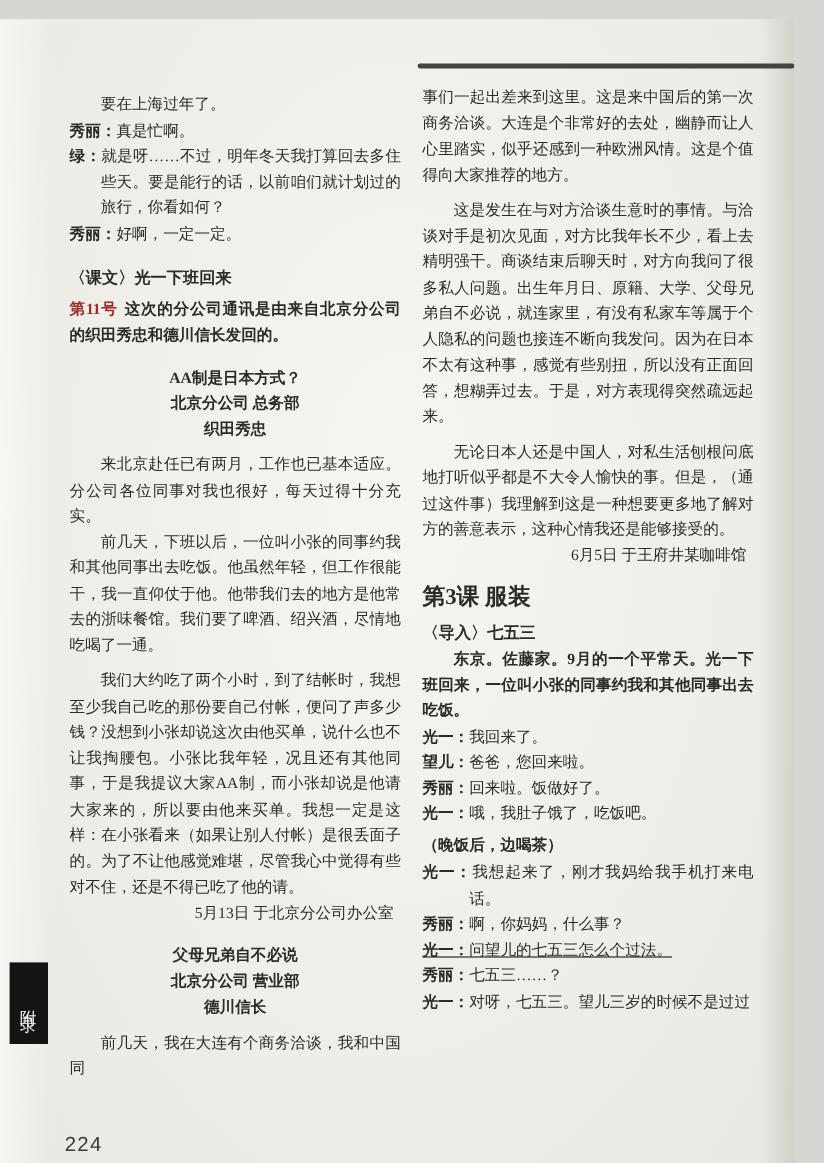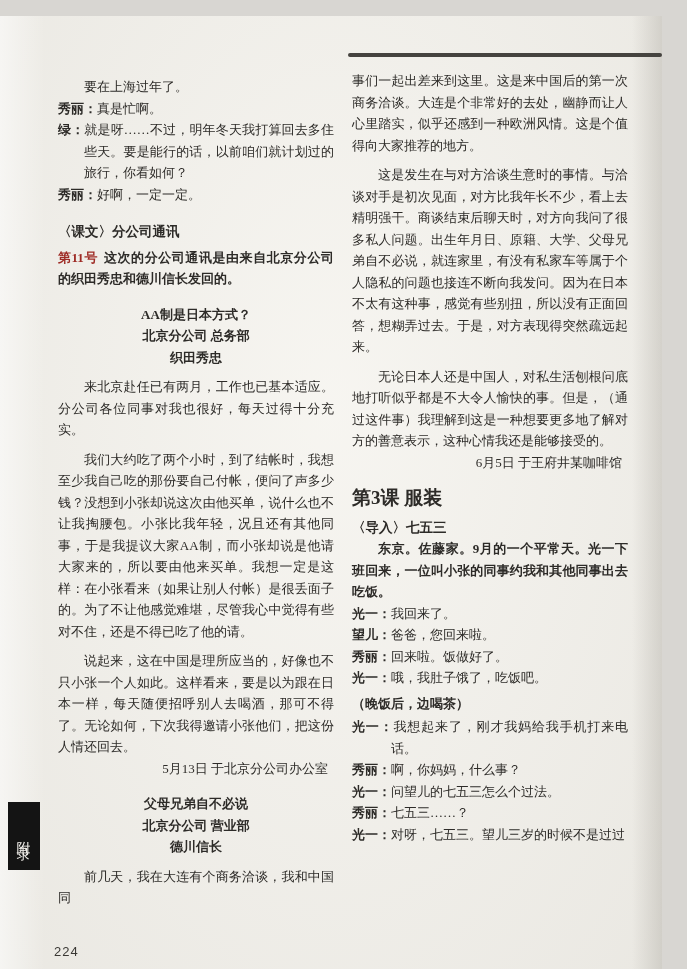--- a/index.html
+++ b/index.html
@@ -36,21 +36,21 @@
   .lesson-title{font-weight:bold;font-size:19px;margin-top:14px;}
   .date-right{text-align:right;padding-right:6px;}
   .numbered-para{font-weight:bold;margin-top:4px;}
   .num-label{color:#9e2b25;margin-right:6px;font-weight:bold;}
   .intro-bold{font-weight:bold;text-indent:2em;}
   .stage{font-weight:bold;margin-top:4px;margin-bottom:2px;}
   .gap-s{margin-top:8px;}
 
   .page-number{
     position:absolute;left:54px;top:928px;
-    font-size:13px;color:#3a3834;letter-spacing:1px;
+    font-size:17px;color:#3a3834;letter-spacing:1px;
     font-family:"Liberation Sans","DejaVu Sans",sans-serif;
   }
   .side-tab{
     position:absolute;left:8px;top:786px;width:32px;height:68px;
     background:#141414;color:#f5f3ee;
     writing-mode:vertical-rl;
     display:flex;align-items:center;justify-content:center;
     font-size:14px;letter-spacing:6px;
     font-family:"Liberation Sans","DejaVu Sans",sans-serif;
   }
@@ -72,28 +72,28 @@
 
 <div class="page">
 
   <div class="scan-topline"></div>
 
   <div class="col col-left">
       <p class="blk para">要在上海过年了。</p>
       <p class="blk dialog" style="padding-left: 3em; text-indent: -3em;"><span class="speaker">秀丽：</span>真是忙啊。</p>
       <p class="blk dialog" style="padding-left: 2em; text-indent: -2em;"><span class="speaker">绿：</span>就是呀……不过，明年冬天我打算回去多住些天。要是能行的话，以前咱们就计划过的旅行，你看如何？</p>
       <p class="blk dialog" style="padding-left: 3em; text-indent: -3em;"><span class="speaker">秀丽：</span>好啊，一定一定。</p>
-      <p class="blk section-title">〈课文〉分公司通讯</p>
+      <p class="blk section-title">〈课文〉光一下班回来</p>
       <p class="blk numbered-para"><span class="num-label">第11号</span>这次的分公司通讯是由来自北京分公司的织田秀忠和德川信长发回的。</p>
       <p class="blk heading-center first">AA制是日本方式？</p>
       <p class="blk heading-center">北京分公司 总务部</p>
       <p class="blk heading-center">织田秀忠</p>
       <p class="blk para gap-s">来北京赴任已有两月，工作也已基本适应。分公司各位同事对我也很好，每天过得十分充实。</p>
+      <p class="blk para">前几天，下班以后，一位叫小张的同事约我和其他同事出去吃饭。他虽然年轻，但工作很能干，我一直仰仗于他。他带我们去的地方是他常去的浙味餐馆。我们要了啤酒、绍兴酒，尽情地吃喝了一通。</p>
       <p class="blk para gap-s">我们大约吃了两个小时，到了结帐时，我想至少我自己吃的那份要自己付帐，便问了声多少钱？没想到小张却说这次由他买单，说什么也不让我掏腰包。小张比我年轻，况且还有其他同事，于是我提议大家AA制，而小张却说是他请大家来的，所以要由他来买单。我想一定是这样：在小张看来（如果让别人付帐）是很丢面子的。为了不让他感觉难堪，尽管我心中觉得有些对不住，还是不得已吃了他的请。</p>
-      <p class="blk para gap-s">说起来，这在中国是理所应当的，好像也不只小张一个人如此。这样看来，要是以为跟在日本一样，每天随便招呼别人去喝酒，那可不得了。无论如何，下次我得邀请小张他们，把这份人情还回去。</p>
       <p class="blk date-right">5月13日  于北京分公司办公室</p>
       <p class="blk heading-center first">父母兄弟自不必说</p>
       <p class="blk heading-center">北京分公司 营业部</p>
       <p class="blk heading-center">德川信长</p>
       <p class="blk para gap-s">前几天，我在大连有个商务洽谈，我和中国同</p>
     </div>
   <div class="col col-right">
       <p class="blk cont">事们一起出差来到这里。这是来中国后的第一次商务洽谈。大连是个非常好的去处，幽静而让人心里踏实，似乎还感到一种欧洲风情。这是个值得向大家推荐的地方。</p>
       <p class="blk para gap-s">这是发生在与对方洽谈生意时的事情。与洽谈对手是初次见面，对方比我年长不少，看上去精明强干。商谈结束后聊天时，对方向我问了很多私人问题。出生年月日、原籍、大学、父母兄弟自不必说，就连家里，有没有私家车等属于个人隐私的问题也接连不断向我发问。因为在日本不太有这种事，感觉有些别扭，所以没有正面回答，想糊弄过去。于是，对方表现得突然疏远起来。</p>
       <p class="blk para gap-s">无论日本人还是中国人，对私生活刨根问底地打听似乎都是不大令人愉快的事。但是，（通过这件事）我理解到这是一种想要更多地了解对方的善意表示，这种心情我还是能够接受的。</p>
@@ -101,21 +101,21 @@
       <p class="blk lesson-title">第3课  服装</p>
       <p class="blk section-title gap-s">〈导入〉七五三</p>
       <p class="blk intro-bold">东京。佐藤家。9月的一个平常天。光一下班回来，一位叫小张的同事约我和其他同事出去吃饭。</p>
       <p class="blk dialog" style="padding-left: 3em; text-indent: -3em;"><span class="speaker">光一：</span>我回来了。</p>
       <p class="blk dialog" style="padding-left: 3em; text-indent: -3em;"><span class="speaker">望儿：</span>爸爸，您回来啦。</p>
       <p class="blk dialog" style="padding-left: 3em; text-indent: -3em;"><span class="speaker">秀丽：</span>回来啦。饭做好了。</p>
       <p class="blk dialog" style="padding-left: 3em; text-indent: -3em;"><span class="speaker">光一：</span>哦，我肚子饿了，吃饭吧。</p>
       <p class="blk stage">（晚饭后，边喝茶）</p>
       <p class="blk dialog" style="padding-left: 3em; text-indent: -3em;"><span class="speaker">光一：</span>我想起来了，刚才我妈给我手机打来电话。</p>
       <p class="blk dialog" style="padding-left: 3em; text-indent: -3em;"><span class="speaker">秀丽：</span>啊，你妈妈，什么事？</p>
-      <p class="blk dialog" style="padding-left: 3em; text-indent: -3em;"><span class="speaker">光一：</span>问望儿的七五三怎么个过法。</p>
+      <p class="blk dialog" style="padding-left: 3em; text-indent: -3em; text-decoration: underline;"><span class="speaker">光一：</span>问望儿的七五三怎么个过法。</p>
       <p class="blk dialog" style="padding-left: 3em; text-indent: -3em;"><span class="speaker">秀丽：</span>七五三……？</p>
       <p class="blk dialog" style="padding-left: 3em; text-indent: -3em;"><span class="speaker">光一：</span>对呀，七五三。望儿三岁的时候不是过过</p>
     </div>
 
   <div class="side-tab">
     <span>附录</span>
   </div>
 
   <div class="page-number">224</div>
 

